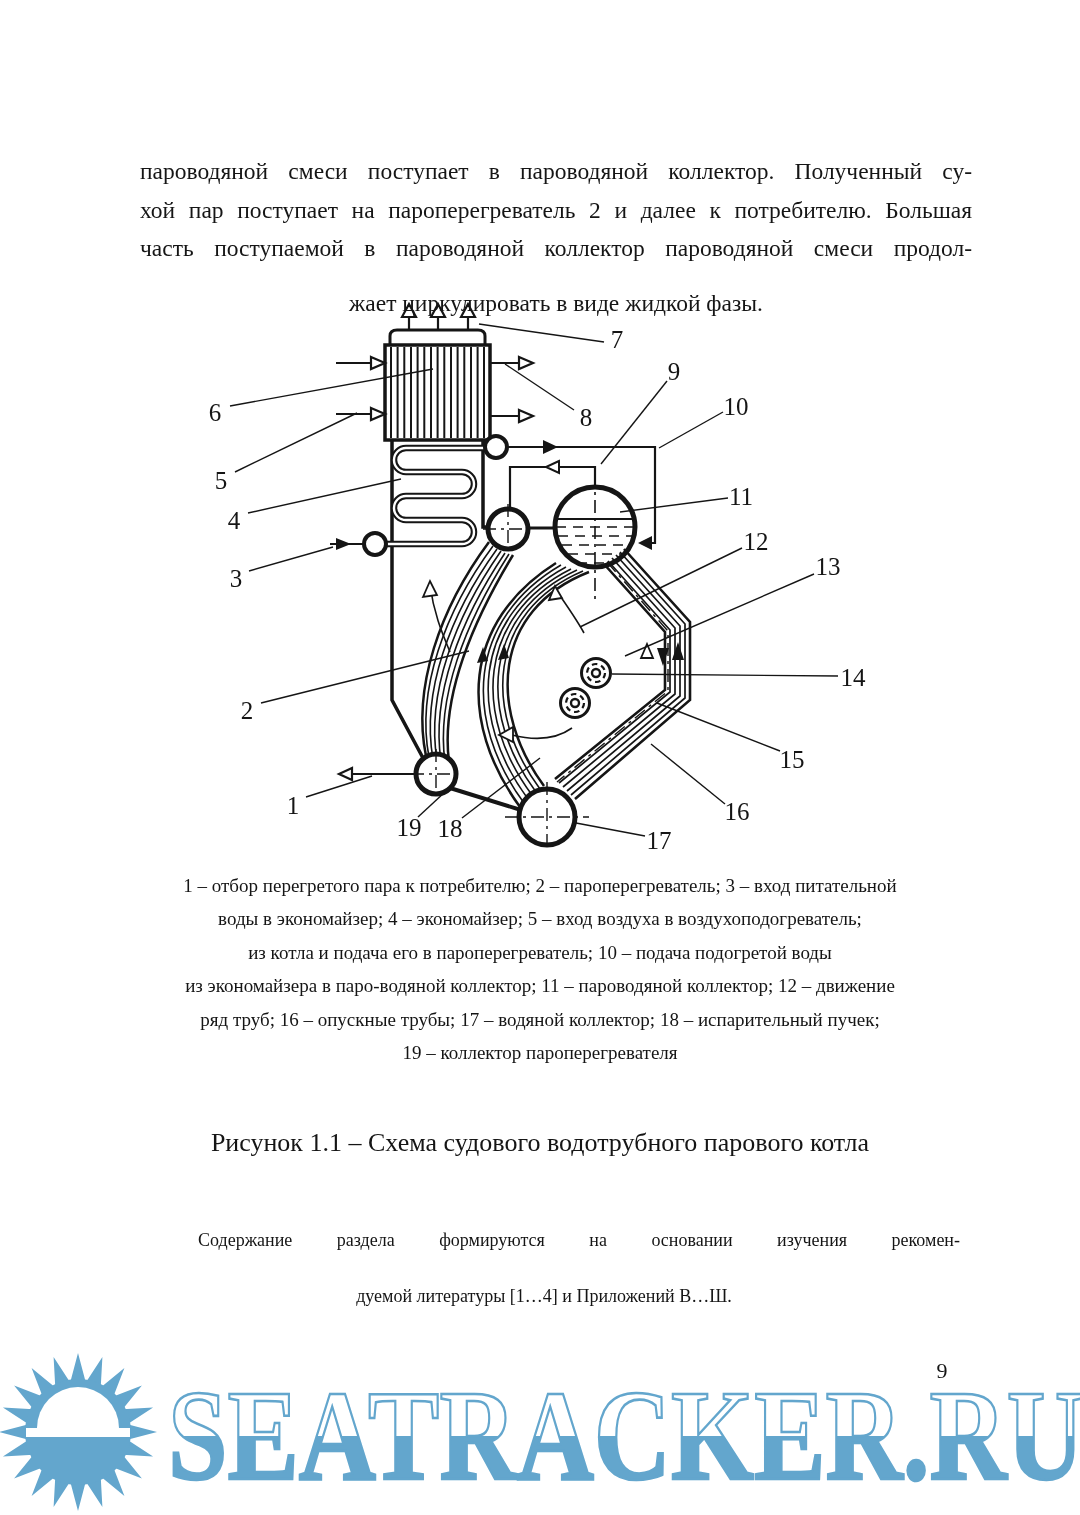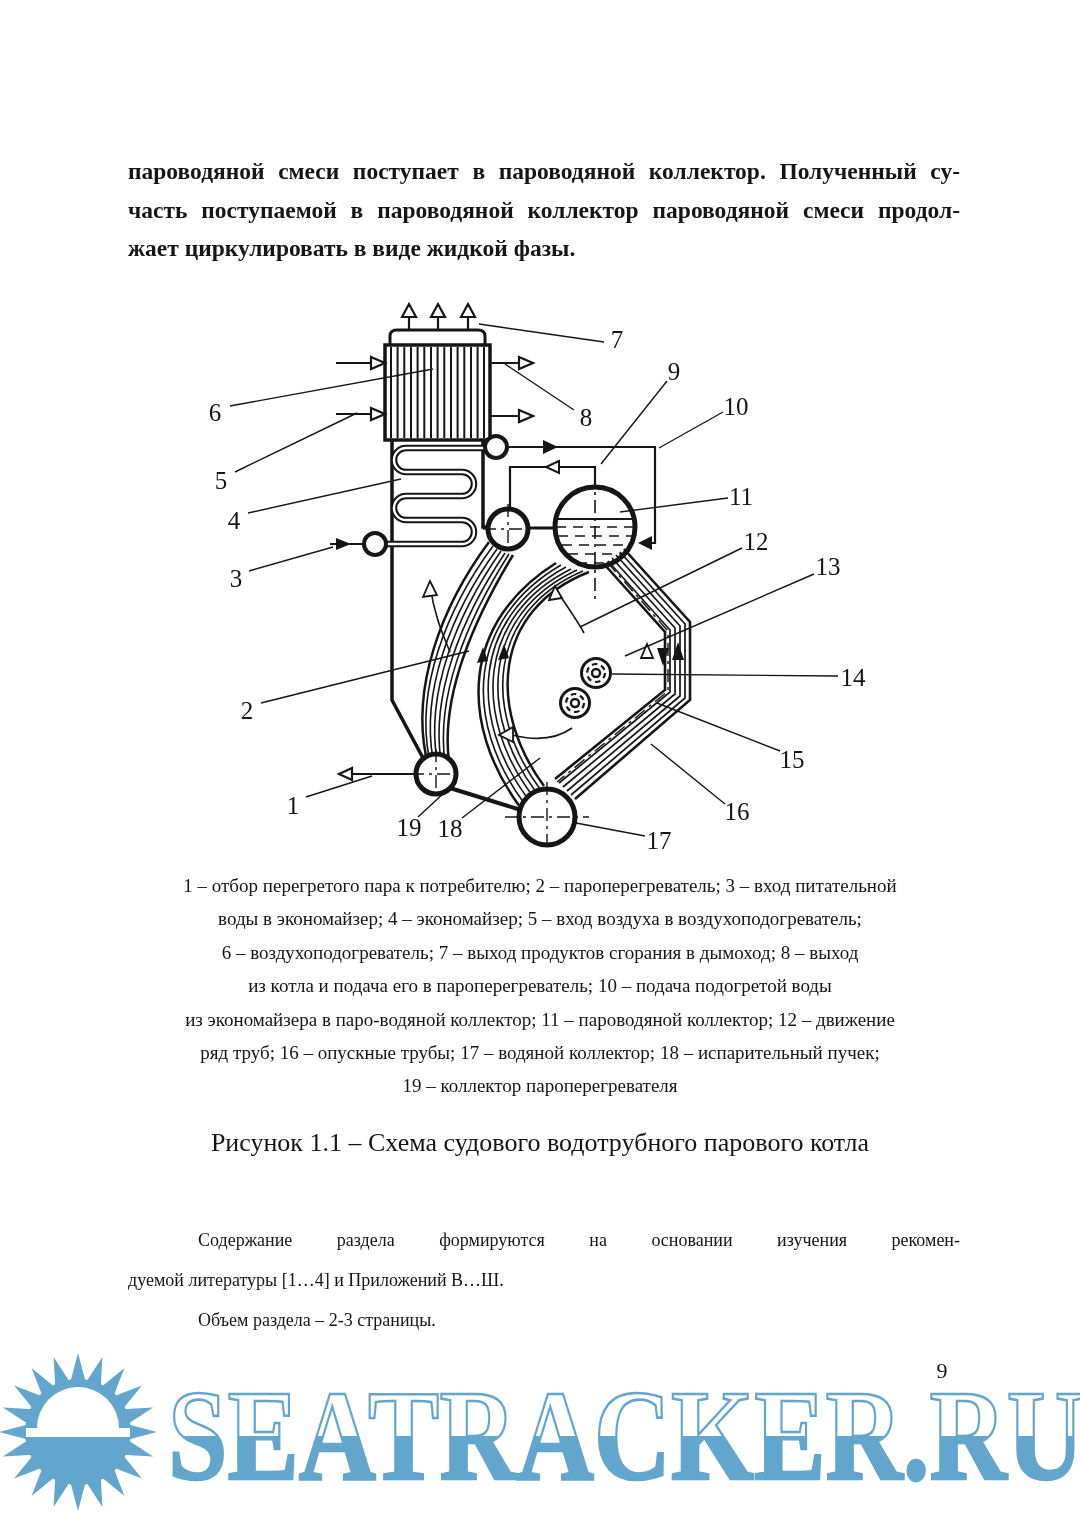--- a/index.html
+++ b/index.html
@@ -1,21 +1,21 @@
 <!DOCTYPE html>
 <html><head>
 <meta charset="utf-8">
 <style>
   html,body{margin:0;padding:0;background:#888;}
   #page{position:relative;width:1080px;height:1515px;background:#ffffff;overflow:hidden;
         font-family:"Liberation Serif",serif;color:#151515;}
   .jl{white-space:normal;text-align:justify;text-align-last:justify;}
-  .ll{text-align:left;}
+  .ll{text-align:center;margin-top:16px;}
   .cl{text-align:center;}
-  #top-par{position:absolute;left:128px;top:152px;width:832px;font-size:23.5px;line-height:38.5px;font-weight:bold;}
+  #top-par{position:absolute;left:140px;top:152px;width:832px;font-size:23.5px;line-height:38.5px;}
   #legend{position:absolute;left:110px;top:869px;width:860px;font-size:19px;line-height:33.4px;}
   #figcap{position:absolute;left:110px;top:1124px;width:860px;font-size:26px;line-height:37px;}
   #bot-par{position:absolute;left:128px;top:1220px;width:832px;font-size:18px;line-height:40px;}
   #pageno{position:absolute;left:922px;top:1358px;width:40px;text-align:center;font-size:22px;}
   #figsvg{position:absolute;left:0;top:0;width:1080px;height:1515px;}
   .ln{stroke:#151515;fill:none;}
   .fw{fill:#ffffff;}
   .fb{fill:#151515;stroke:none;}
   .cw{stroke:#ffffff;fill:none;}
   .dd{stroke-dasharray:13 5 3 5;}
@@ -222,39 +222,38 @@
         <circle cx="78" cy="1432" r="53" fill="#63a6cd"></circle>
         <rect x="26" y="1428" width="104" height="9" fill="#ffffff"></rect>
         <path d="M37,1428 A41,41 0 0 1 119,1428 Z" fill="#ffffff"></path>
       </g>
       <text id="wm-text" x="168" y="1479" textLength="916" lengthAdjust="spacingAndGlyphs" fill="url(#wmg)" stroke-width="2.6" stroke="#63a6cd">SEATRACKER.RU</text>
     </g>
   </svg>
 
   <div id="top-par">
     <div class="jl">пароводяной смеси поступает в пароводяной коллектор. Полученный су-</div>
+    <div class="jl">хой пар поступает на пароперегреватель 2 и далее к потребителю. Большая</div>
     <div class="jl">часть поступаемой в пароводяной коллектор пароводяной смеси продол-</div>
     <div class="ll">жает циркулировать в виде жидкой фазы.</div>
   </div>
 
   <div id="legend">
     <div class="cl">1 – отбор перегретого пара к потребителю; 2 – пароперегреватель; 3 – вход питательной</div>
     <div class="cl">воды в экономайзер; 4 – экономайзер; 5 – вход воздуха в воздухоподогреватель;</div>
-    <div class="cl">6 – воздухоподогреватель; 7 – выход продуктов сгорания в дымоход; 8 – выход</div>
     <div class="cl">из котла и подача его в пароперегреватель; 10 – подача подогретой воды</div>
     <div class="cl">из экономайзера в паро-водяной коллектор; 11 – пароводяной коллектор; 12 – движение</div>
     <div class="cl">ряд труб; 16 – опускные трубы; 17 – водяной коллектор; 18 – испарительный пучек;</div>
     <div class="cl">19 – коллектор пароперегревателя</div>
   </div>
 
   <div id="figcap">
     <div class="cl">Рисунок 1.1 – Схема судового водотрубного парового котла</div>
   </div>
 
   <div id="bot-par">
     <div class="jl" style="text-indent:70px">Содержание раздела формируются на основании изучения рекомен-</div>
     <div class="ll">дуемой литературы [1…4] и Приложений В…Ш.</div>
-    <div class="ll" style="text-indent:70px">Объем раздела – 2-3 страницы.</div>
   </div>
 
   <div id="pageno">9</div>
 
 </div>
 
 </body></html>

